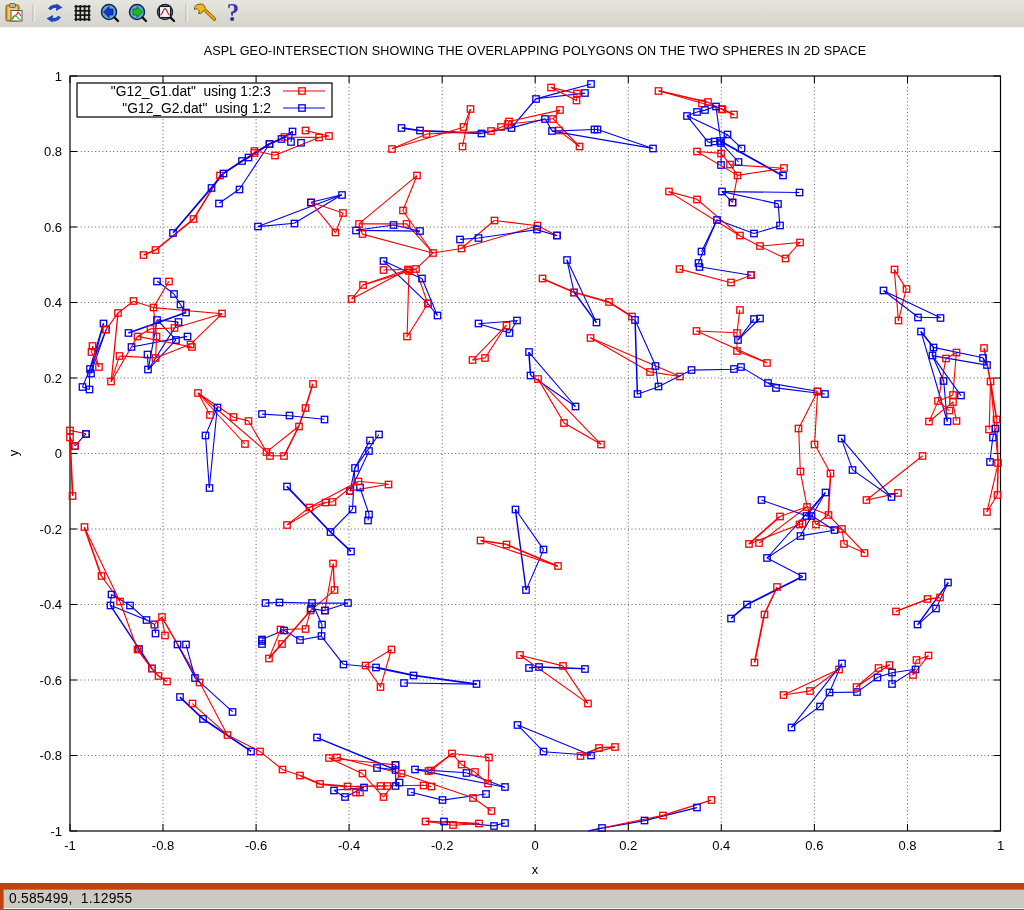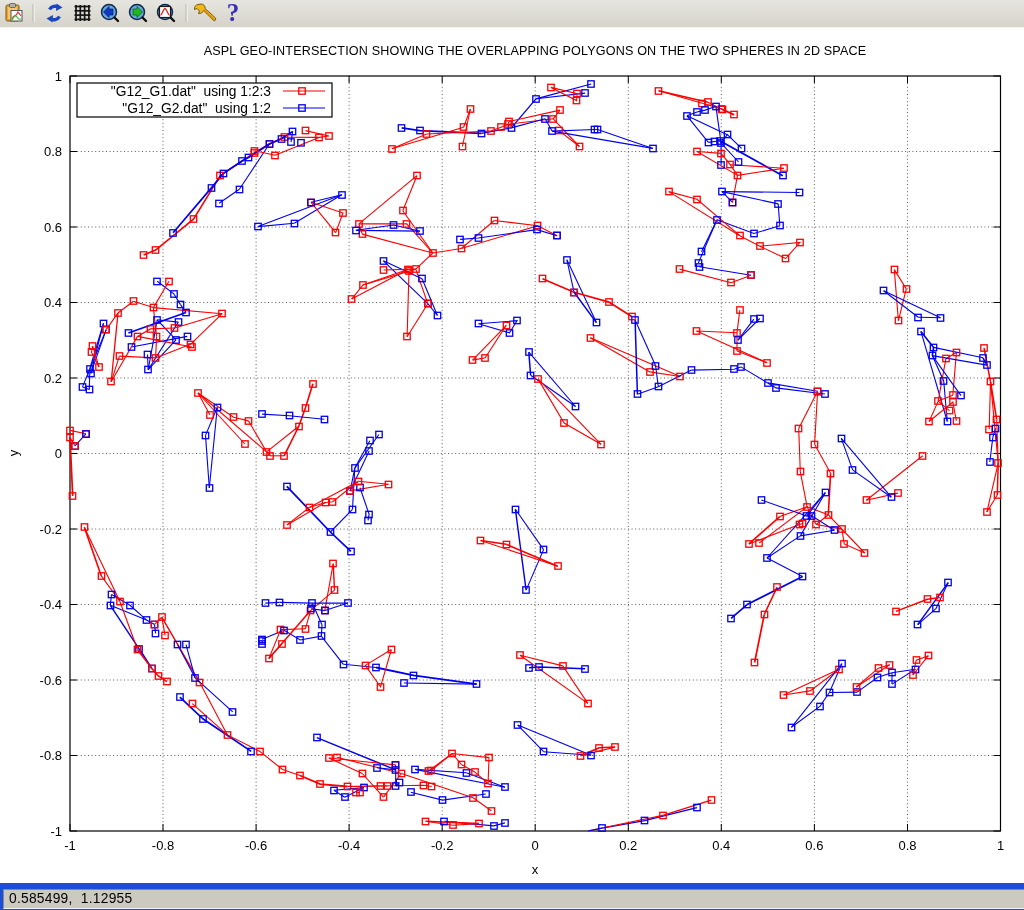--- a/index.html
+++ b/index.html
@@ -4,21 +4,21 @@
 * { margin:0; padding:0; }
 html,body { width:1024px; height:910px; background:#fff; overflow:hidden; }
 body { font-family:"Liberation Sans", sans-serif; position:relative; }
 #toolbar { position:absolute; left:0; top:0; width:1024px; height:27px;
   background:linear-gradient(#e6e5df,#d5d3ca); border-bottom:1px solid #f6f5f1; }
 #titletxt { position:absolute; left:23px; top:44px; width:1024px; text-align:center;
   font-size:12.6px; color:#000; letter-spacing:0.15px; }
 #plot { position:absolute; left:0; top:0; }
 .tk { font-family:"Liberation Sans", sans-serif; font-size:13px; fill:#000; }
 .lg { font-family:"Liberation Sans", sans-serif; font-size:13.8px; fill:#000; }
-#status { position:absolute; left:0; top:883px; width:1024px; height:27px; background:#1d4ed8; }
+#status { position:absolute; left:0; top:883px; width:1024px; height:27px; background:#c2410c; }
 #statusinner { position:absolute; left:3px; top:6px; width:1016px; height:18px;
   background:#ccc9c0; border-top:1px solid #8a887f; border-left:1px solid #8a887f;
   border-bottom:1px solid #f4f3ef; border-right:1px solid #f4f3ef;
   font-size:13.8px; color:#000; letter-spacing:0.25px; line-height:17px; padding-left:5px; }
 </style></head>
 <body>
 <div id="toolbar">
 <svg width="1024" height="27">
 
 <g>

